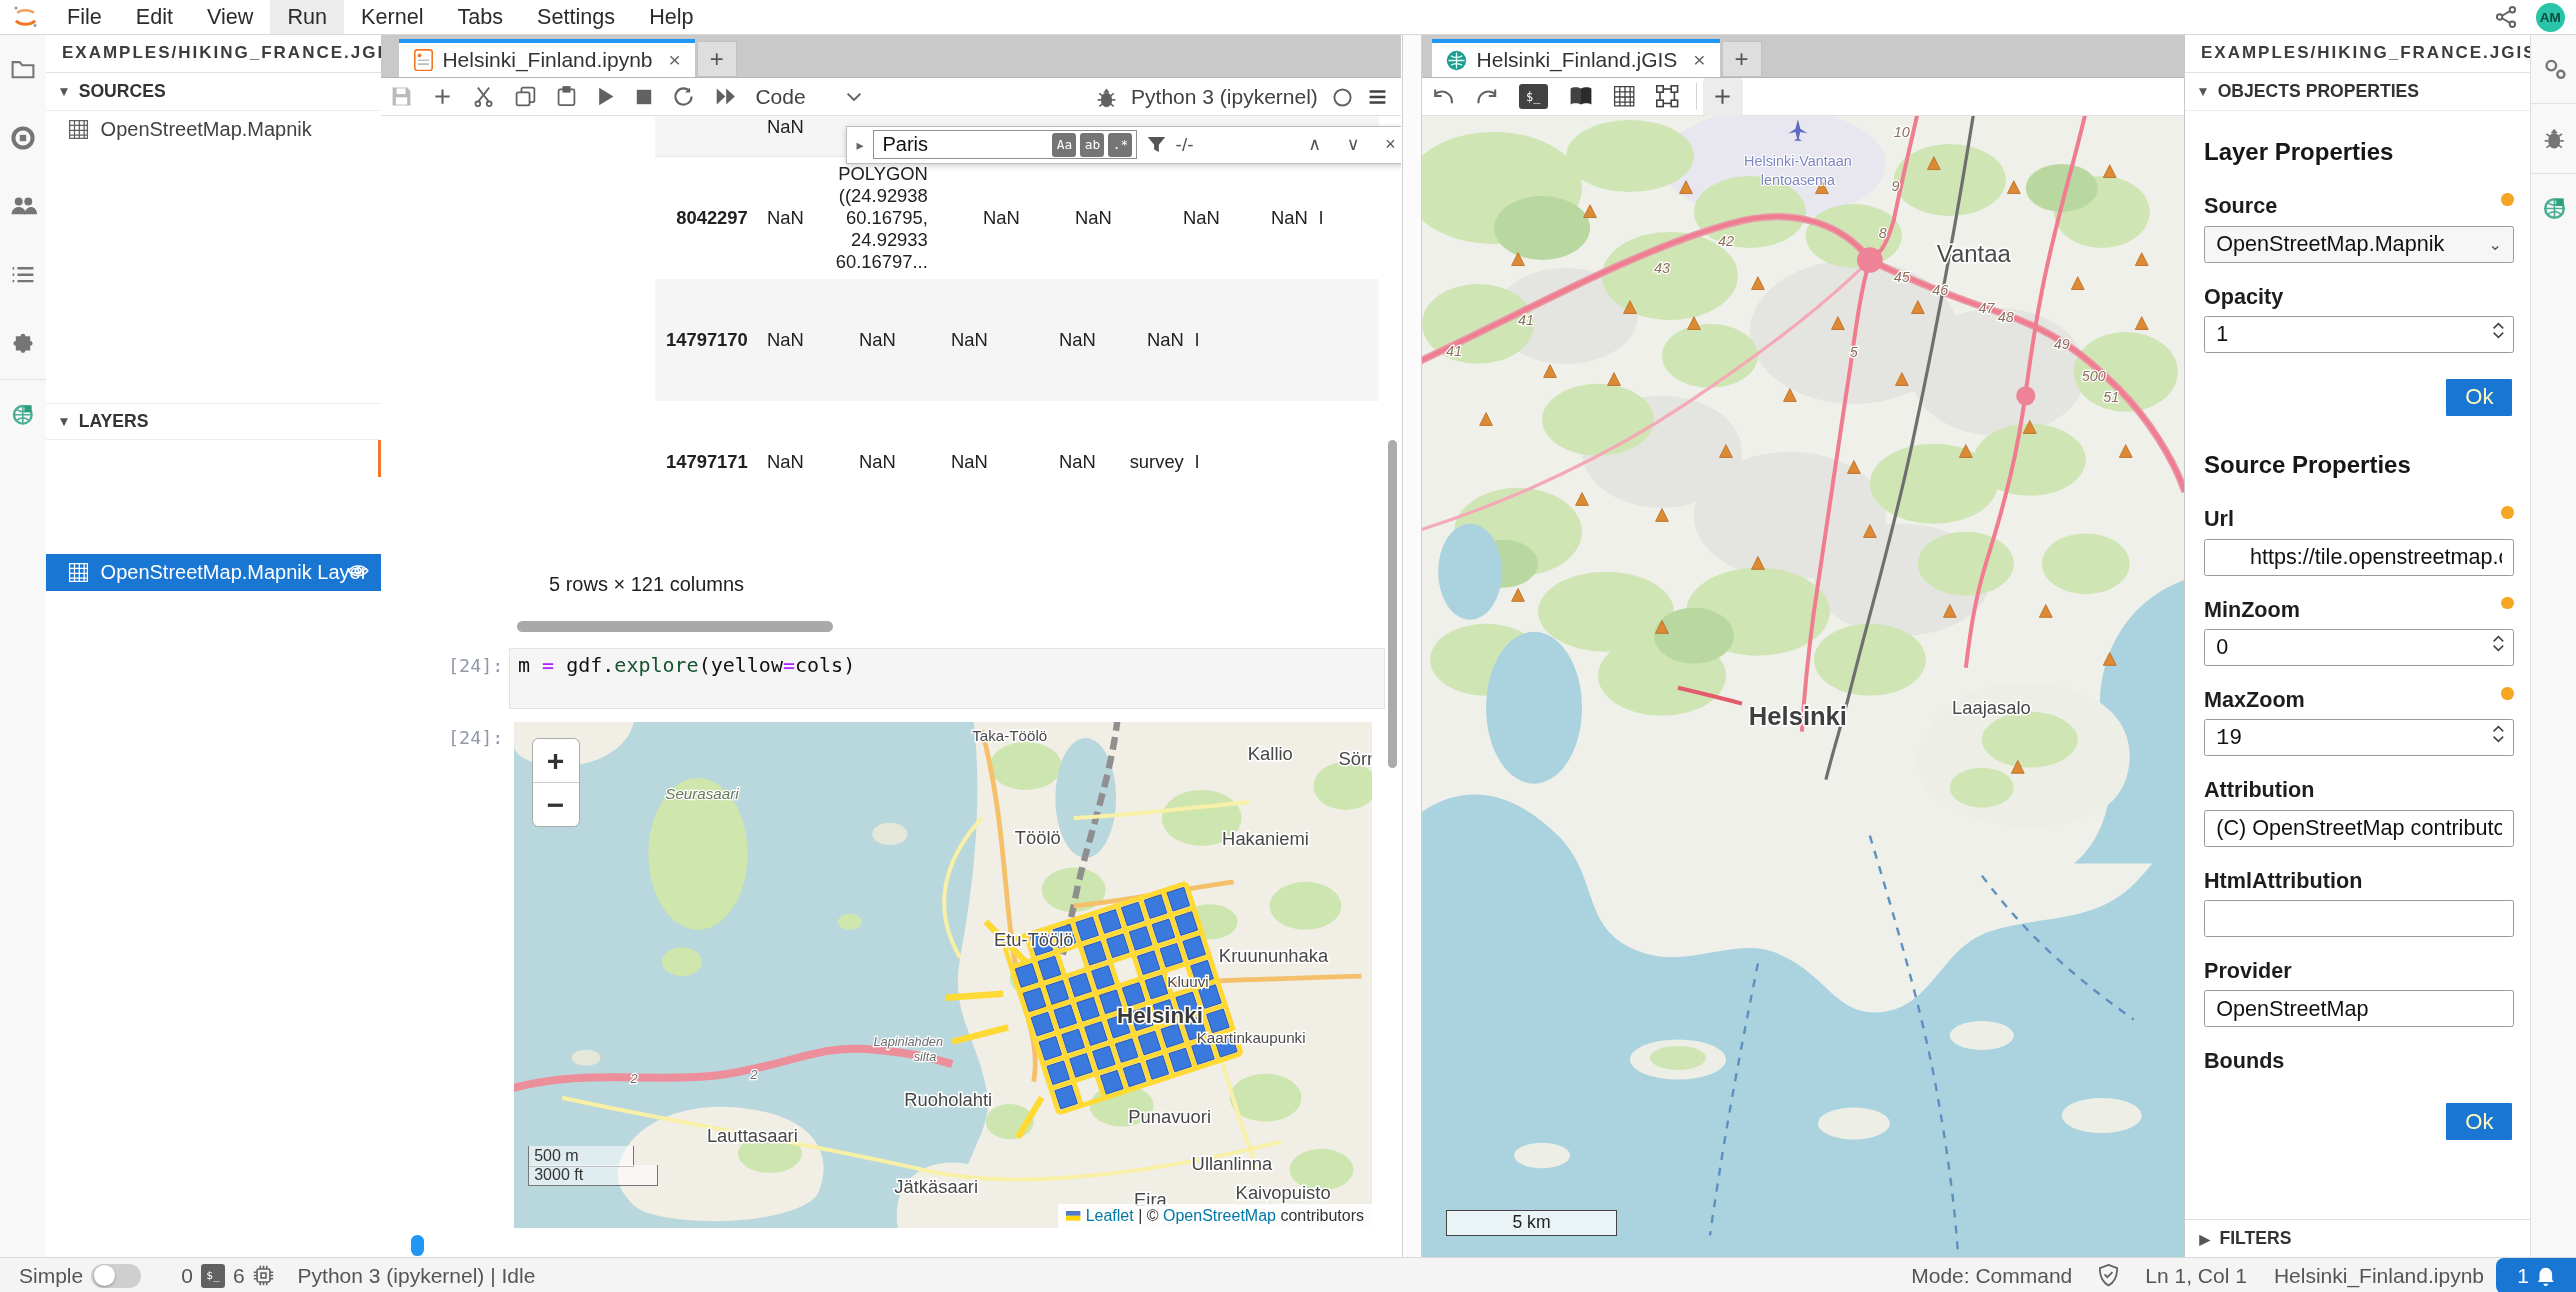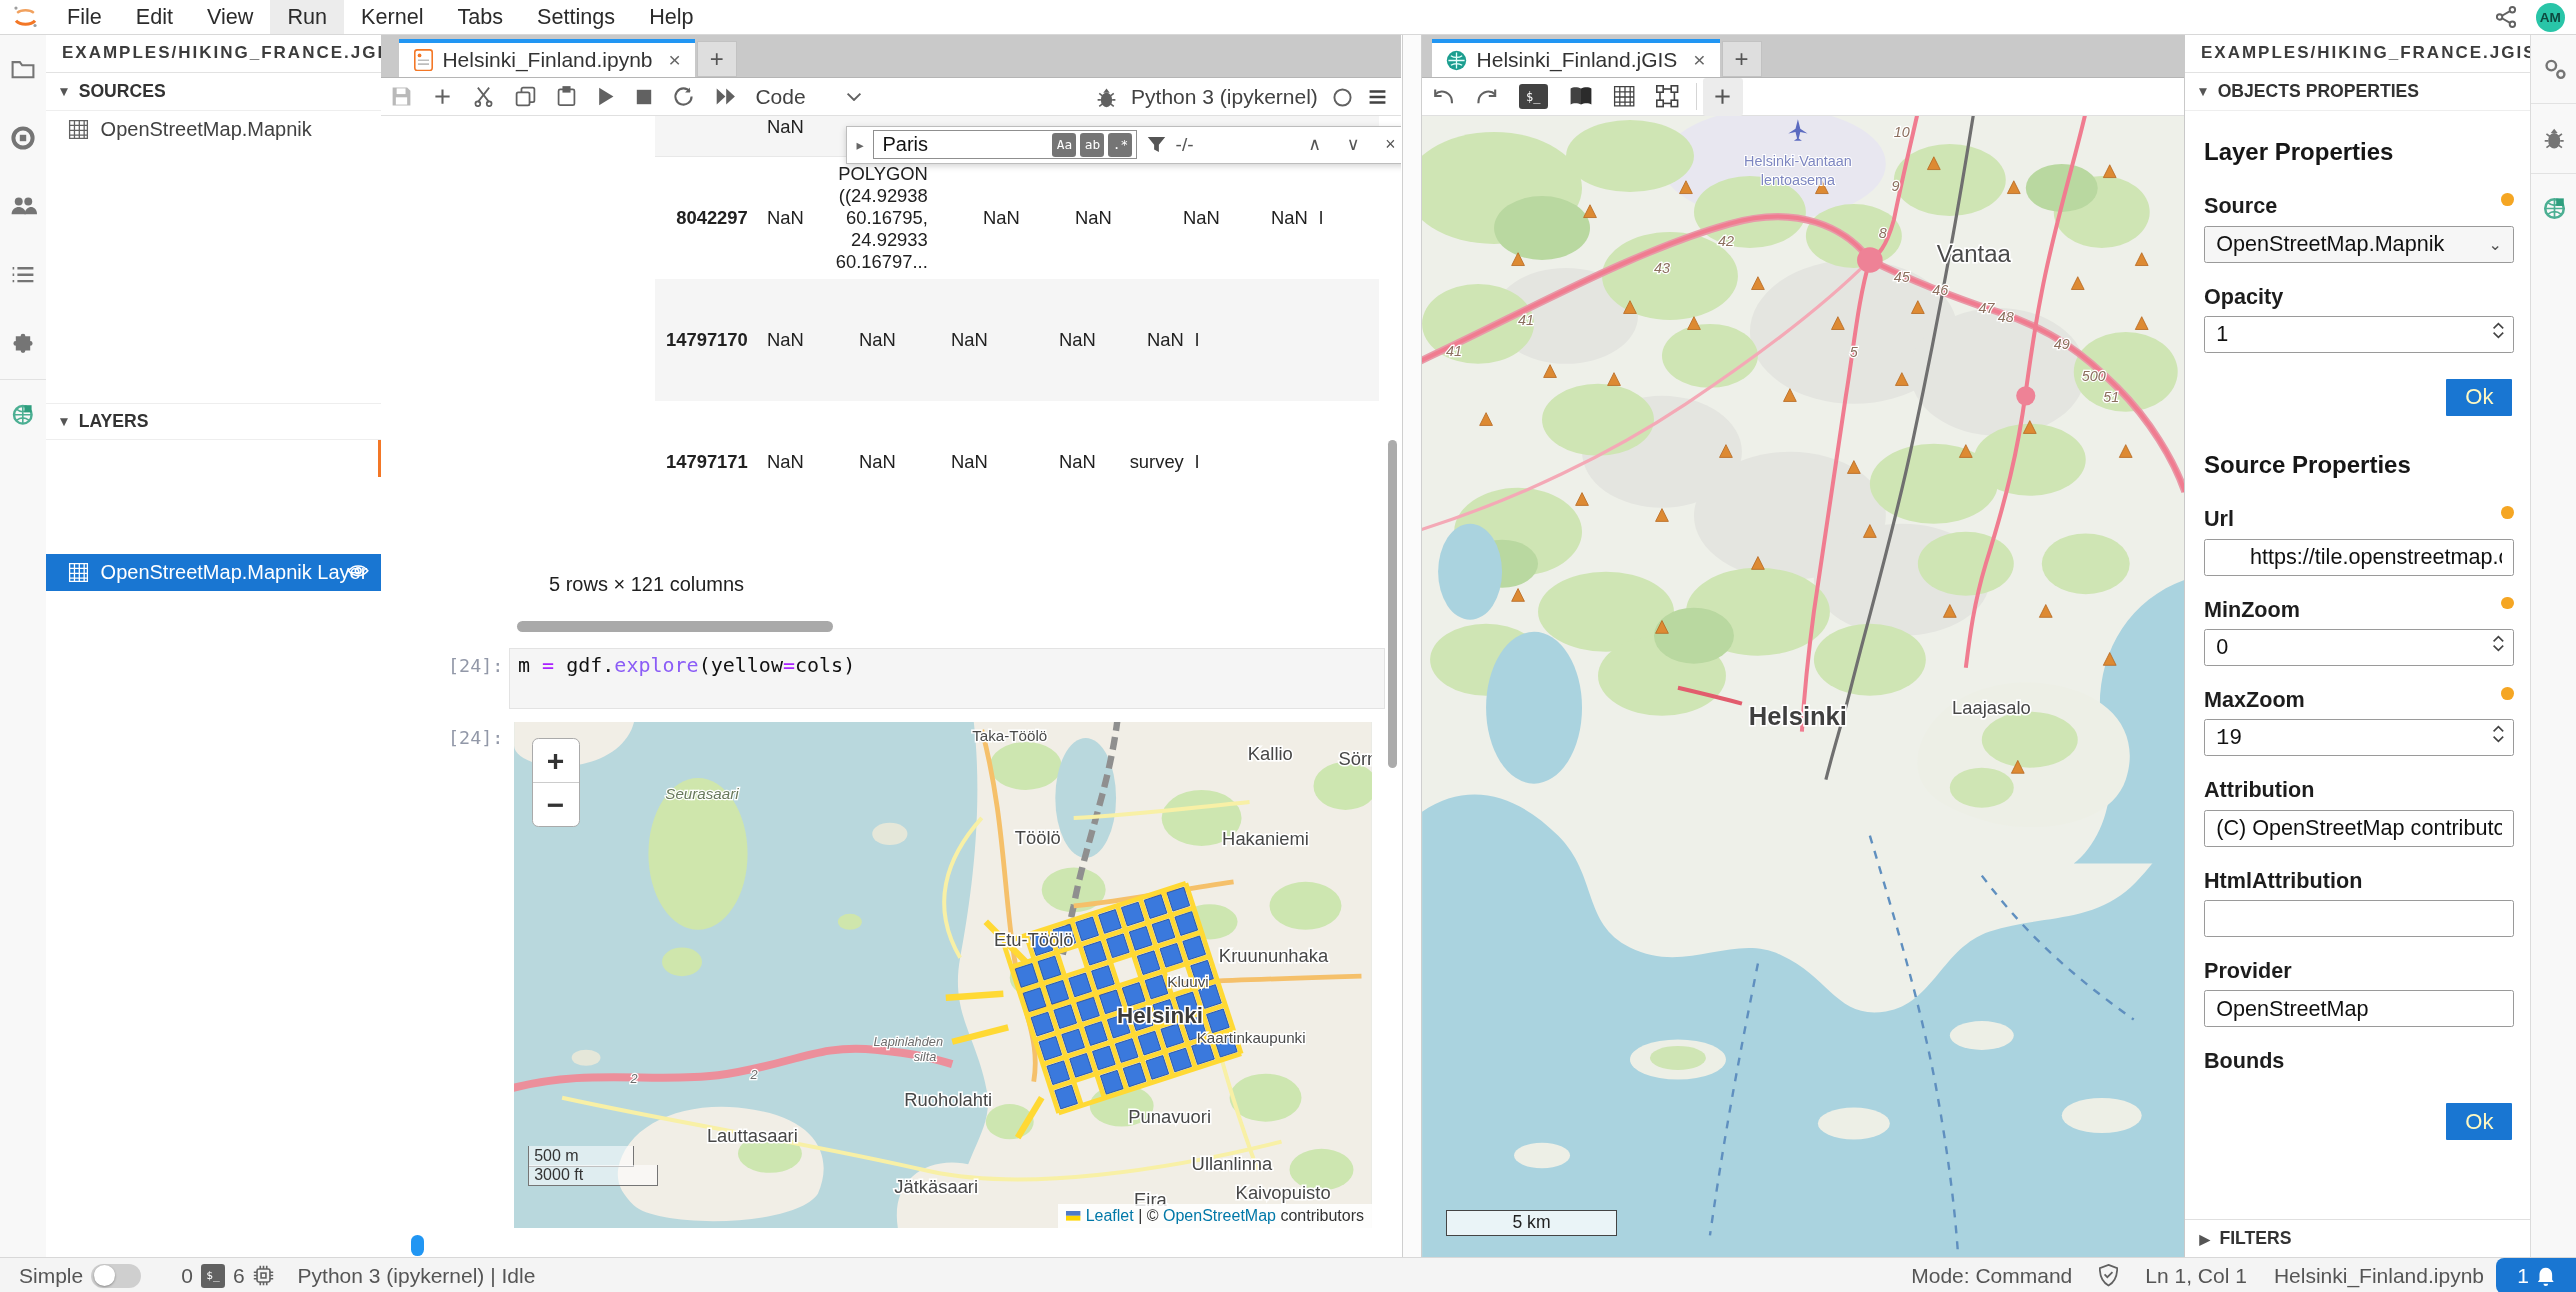--- a/index.html
+++ b/index.html
@@ -56,21 +56,21 @@
   .dfrow{display:flex;align-items:center;}
   .dfcell{font-size:18.4px;color:#212121;text-align:right;padding-right:11.2px;box-sizing:border-box;line-height:1.2;}
   .dfidx{font-weight:700;}
   #dims{left:168px;top:457px;font-size:20px;color:#212121;}
   #hscroll{left:136px;top:505px;width:316px;height:11.2px;background:#a9a9a9;border-radius:5.6px;}
   
   #codecell{left:128px;top:532px;width:876px;height:61px;background:#f5f5f5;border:0.8px solid #e3e3e3;box-sizing:border-box;padding:1.6px 0 0 8px;}
   .prompt{position:absolute;font-family:"DejaVu Sans Mono",monospace;font-size:18.4px;color:#9298a8;}
   .codeline{font-family:"DejaVu Sans Mono",monospace;font-size:20px;line-height:28px;white-space:pre;color:#111;}
   .tok-op{color:#aa22ff;}
-  .tok-fn{color:#8b5cf6;margin-top:12px;}
+  .tok-fn{color:#14532d;margin-top:12px;}
   .tok-kw{color:#008000;font-weight:700;}
   .tok-st{color:#ba2121;}
   
   #nbmapwrap{left:133px;top:606px;width:858px;height:506px;overflow:hidden;background:#b9d8dd;}
   .lzoom{position:absolute;left:17.6px;top:16px;width:46px;background:#fff;border:1.6px solid #aaa;border-radius:6.4px;z-index:5;}
   .lzoom div{height:43px;display:flex;align-items:center;justify-content:center;font-size:30px;font-weight:700;color:#333;}
   .lzoom div:first-child{border-bottom:0.8px solid #ccc;}
   .lscale{position:absolute;left:14.4px;bottom:42px;z-index:5;font-size:16px;color:#333;}
   .lscale .bar1{width:94px;border:1.6px solid #757575;border-top:none;background:rgba(255,255,255,.55);padding:0.8px 4.8px;}
   .lscale .bar2{width:118px;border:1.6px solid #757575;border-top:none;background:rgba(255,255,255,.55);padding:0.8px 4.8px;margin-top:-1.6px;}

